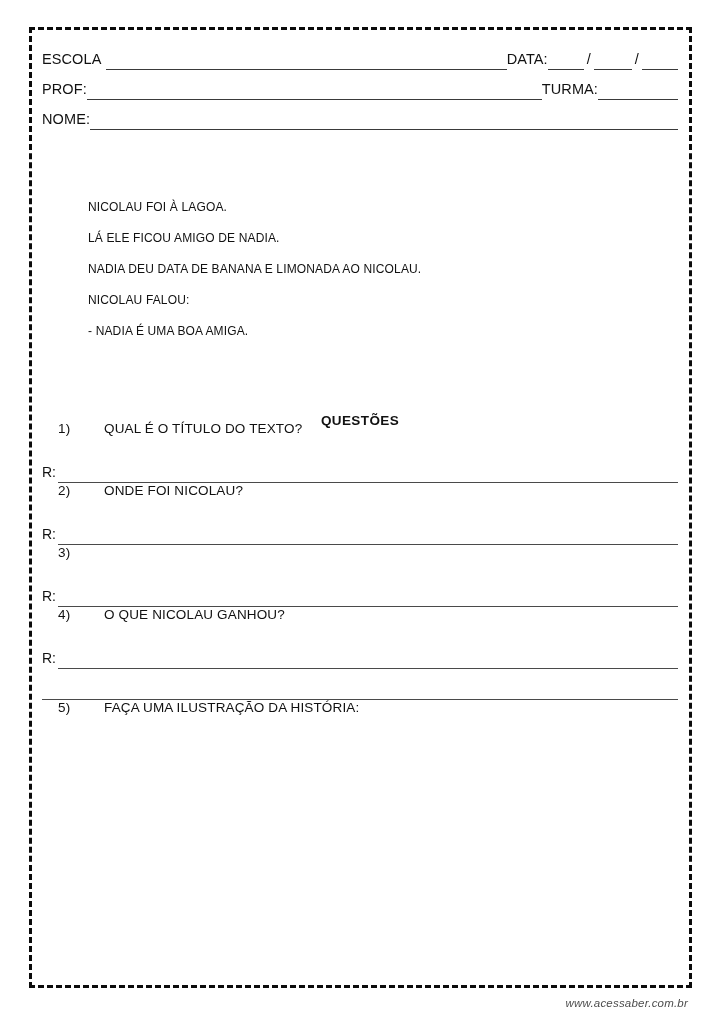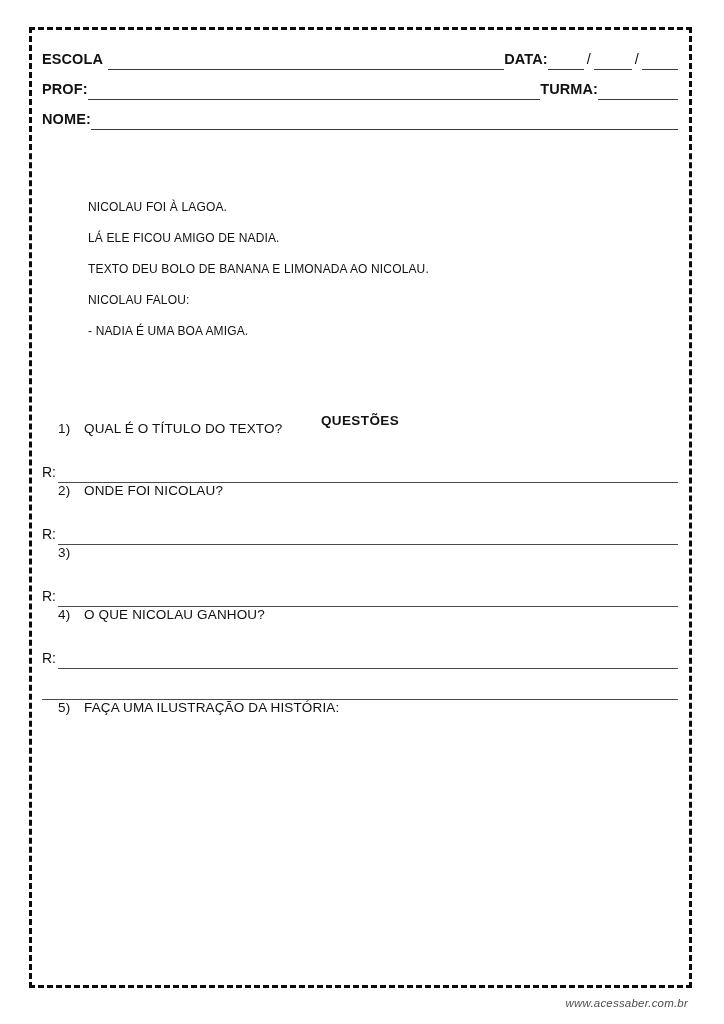--- a/index.html
+++ b/index.html
@@ -47,21 +47,20 @@
     display: flex;
     align-items: flex-end;
     height: 30px;
     font-size: 14.5px;
     letter-spacing: 0.1px;
     white-space: nowrap;
   }
   .hdr-label {
     line-height: 17px;
     padding-bottom: 2px;
-    font-weight: bold;
   }
   .hdr-rule {
     flex: 1 1 auto;
     border-bottom: 1.4px solid #3a3a3a;
     height: 17px;
     min-width: 4px;
   }
   .hdr-rule.fixed-xs { flex: 0 0 36px; }
   .hdr-rule.fixed-sm { flex: 0 0 38px; }
   .hdr-rule.fixed-turma { flex: 0 0 80px; }
@@ -121,21 +120,21 @@
     line-height: 16px;
     height: 31px;
     padding-left: 16px;
     letter-spacing: 0.15px;
     white-space: nowrap;
   }
   .q-num {
     flex: 0 0 auto;
     width: 26px;
   }
-  .q-label { flex: 0 0 auto; }
+  .q-label { flex: 0 0 auto; margin-left: 20px; }
   .answer-row {
     display: flex;
     align-items: flex-end;
     height: 31px;
     font-size: 14px;
   }
   .answer-prefix {
     flex: 0 0 auto;
     line-height: 17px;
     padding-bottom: 2px;
@@ -213,21 +212,21 @@
       <span class="hdr-label">NOME:</span>
       <span class="hdr-rule"></span>
     </div>
 
   </div>
 
 
   <div id="story-body">
     <div class="story-line">NICOLAU FOI À LAGOA.</div>
     <div class="story-line">LÁ ELE FICOU AMIGO DE NADIA.</div>
-    <div class="story-line">TEXTO DEU BOLO DE BANANA E LIMONADA AO NICOLAU.</div>
+    <div class="story-line">NADIA DEU DATA DE BANANA E LIMONADA AO NICOLAU.</div>
     <div class="story-line">NICOLAU FALOU:</div>
     <div class="story-line">- NADIA É UMA BOA AMIGA.</div>
   </div>
 
   <div id="questions-title">QUESTÕES</div>
 
   <div id="questions-block">
 
     <div class="question-group">
       <div class="q-text">

